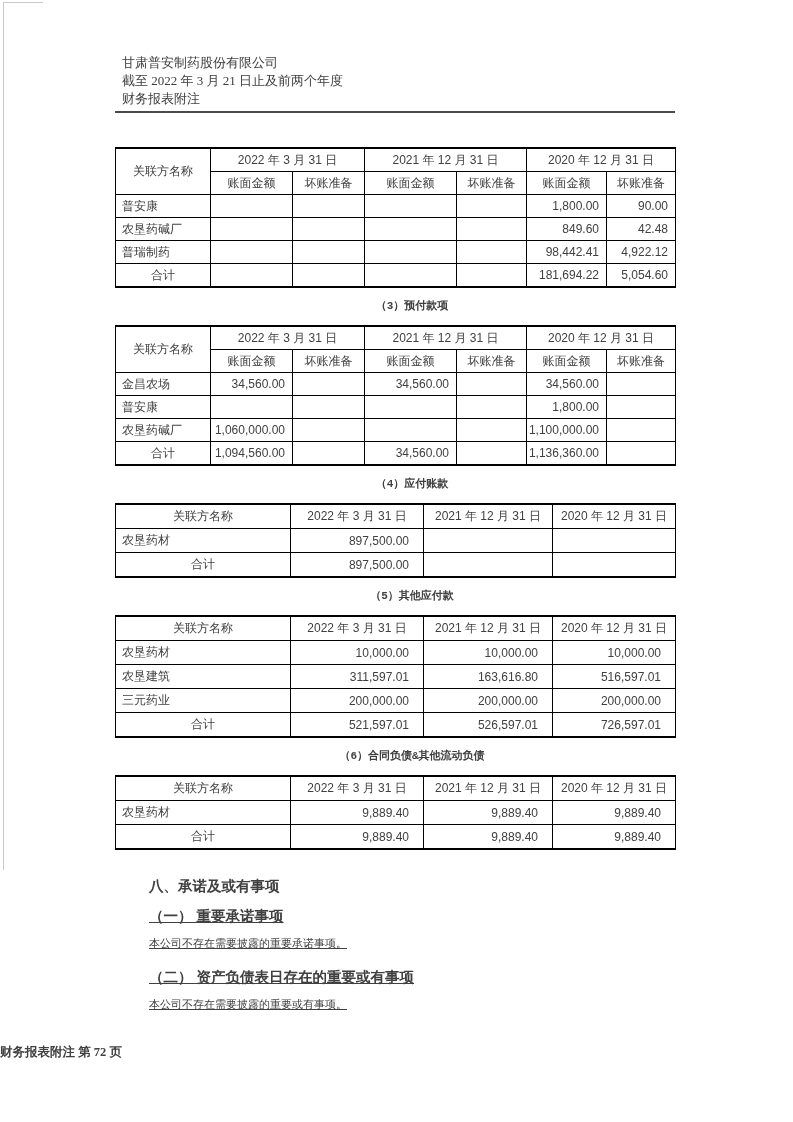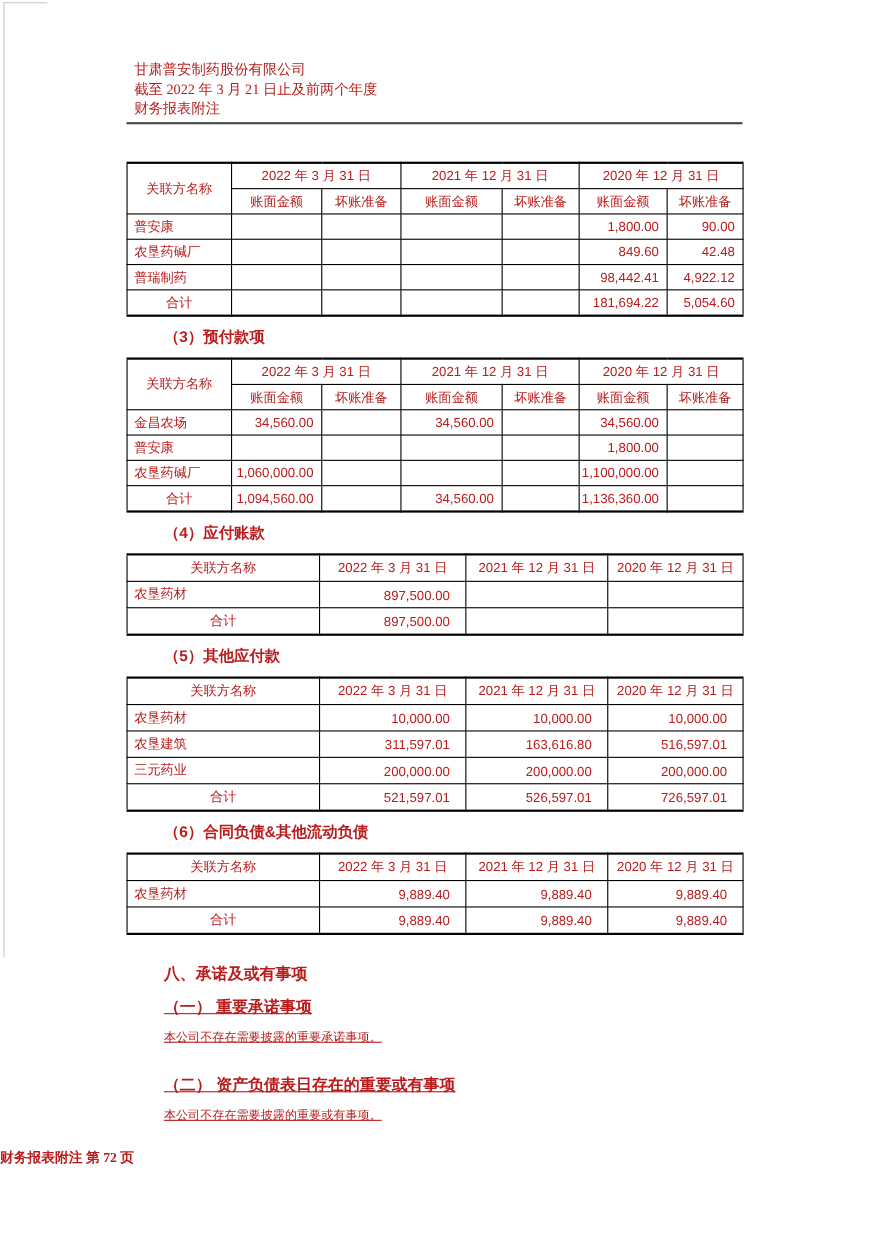--- a/index.html
+++ b/index.html
@@ -1,50 +1,50 @@
 <!DOCTYPE html>
 <html><head>
 <meta charset="utf-8">
 <style>
   html,body{margin:0;padding:0;background:#fff;}
-  .page{position:relative;width:793px;height:1122px;background:#ffffff;color:#b91c1c;
+  .page{position:relative;width:793px;height:1122px;background:#ffffff;color:#404040;
         font-family:"Liberation Serif","DejaVu Serif",serif;overflow:hidden;}
   .scan-edge-left{position:absolute;left:3px;top:2px;width:1px;height:868px;background:#c9c9c9;}
   .scan-edge-top{position:absolute;left:3px;top:2px;width:40px;height:1px;background:#c9c9c9;}
 
   .content{position:absolute;left:115px;top:54px;width:560px;}
 
   .doc-header{padding-left:7px;font-size:13px;line-height:18px;}
   .header-rule{height:2px;background:#4a4a4a;margin-top:3px;}
 
   #sections section:first-child table{margin-top:34px;}
 
-  .tbl-heading{font-family:Liberation Sans, sans-serif;
-               font-size:14px;font-weight:bold;line-height:20px;
-               margin:8px 0 9px 0;padding-left:34px;}
+  .tbl-heading{font-family:Liberation Mono, monospace;
+               font-size:11px;font-weight:bold;line-height:20px;
+               margin:8px 0 9px 0;padding-left:34px;text-align:center;}
 
   table.fin{border-collapse:collapse;table-layout:fixed;width:560px;
             font-family:"Liberation Sans","DejaVu Sans",sans-serif;font-size:12px;
             border-top:2.5px solid #000;border-bottom:2.5px solid #000;}
   .fin th,.fin td{border:1px solid #000;font-weight:normal;padding:0;
                   overflow:hidden;white-space:nowrap;}
   .fin th{text-align:center;}
   .fin.wide th,.fin.wide td{height:22px;}
   .fin.simple th,.fin.simple td{height:23px;}
   .fin td.name{text-align:left;padding-left:6px;}
   .fin td.name.total{text-align:center;padding-left:0;}
   .fin td.num{text-align:right;padding-right:7px;}
   .fin.simple td.num{padding-right:14px;}
 
   .notes .part-heading{font-family:"Liberation Sans","DejaVu Sans",sans-serif;
         font-size:14.5px;font-weight:bold;line-height:20px;margin:26px 0 0;padding-left:34px;}
   .notes .sub-heading{font-family:"Liberation Sans","DejaVu Sans",sans-serif;
         font-size:14.5px;font-weight:bold;line-height:20px;margin:10px 0 0;padding-left:34px;text-decoration:underline;}
   .notes p.note-body{font-size:11px;line-height:18px;margin:8px 0 0;padding-left:34px;text-decoration:underline;}
-  .notes p.note-body + .sub-heading{margin-top:25px;}
+  .notes p.note-body + .sub-heading{margin-top:15px;}
 
   .page-footer{position:absolute;top:1044px;left:0;width:100%;
                font-size:12.5px;font-weight:bold;}
 </style>
 </head>
 <body>
 
 <div class="page">
   <div class="scan-edge-left"></div>
   <div class="scan-edge-top"></div>

